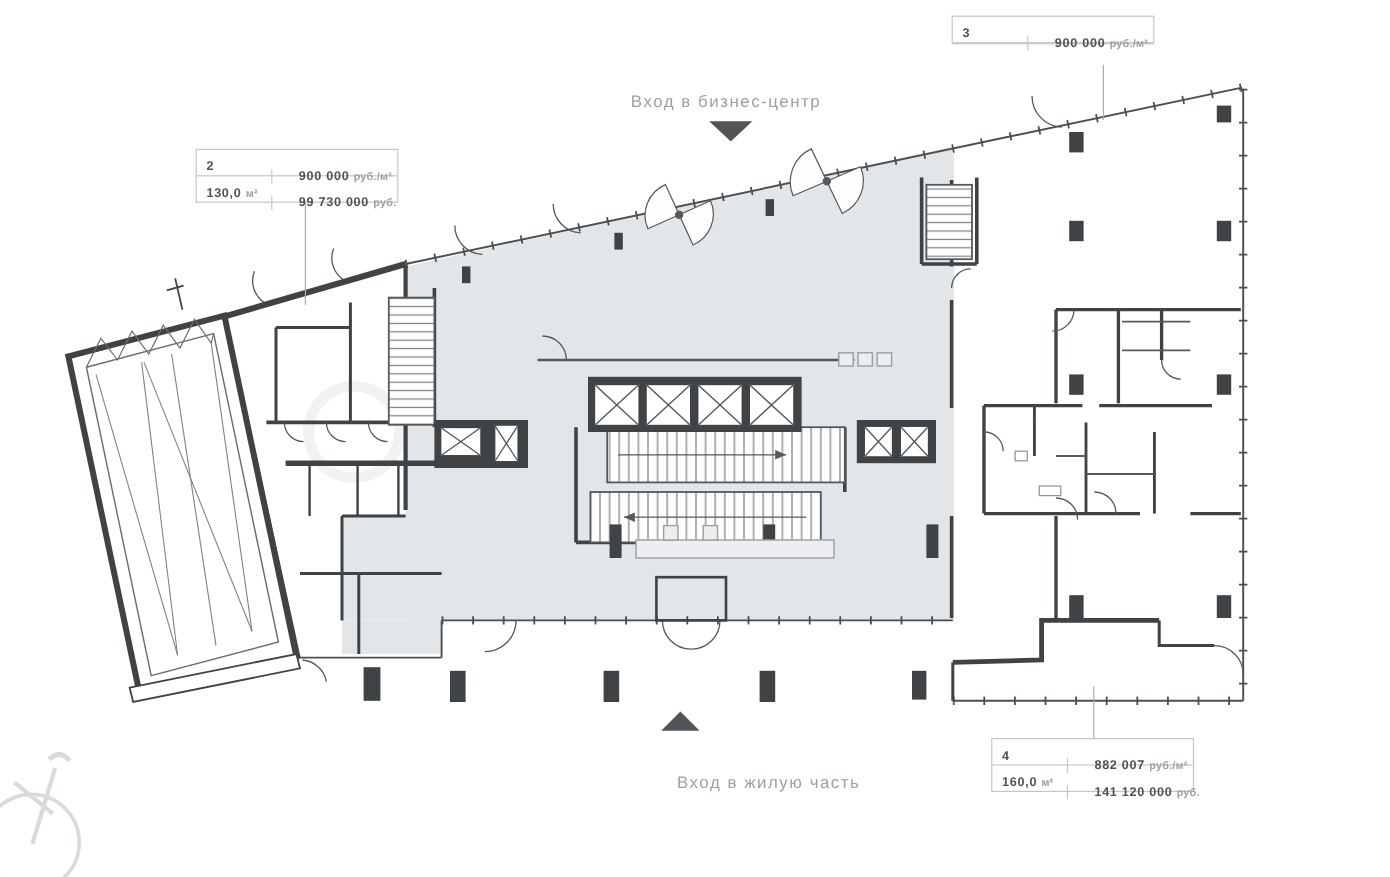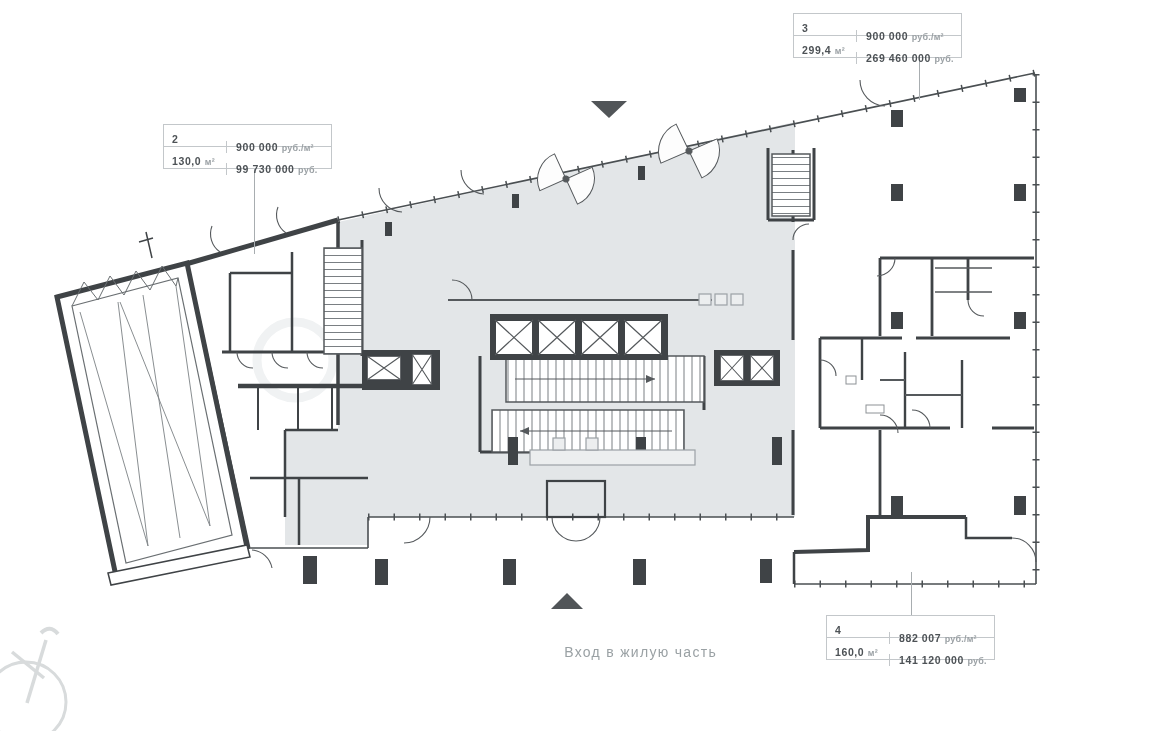--- a/index.html
+++ b/index.html
@@ -6,21 +6,21 @@
   #stage{position:relative;width:1158px;height:731px;background:#ffffff;overflow:hidden;
          font-family:"Liberation Sans",sans-serif;}
   svg{position:absolute;left:0;top:0;}
 
   
   .unit-box{position:absolute;width:167px;background:#fff;border:1px solid #c3c7ca;}
   .ub-row{display:grid;grid-template-columns:62px 1fr;height:21px;align-items:center;}
   .ub-row:first-child{border-bottom:1px solid #c3c7ca;}
   .ub-cell{padding-left:8px;font-size:10.5px;font-weight:bold;color:#4d5256;
            letter-spacing:.6px;white-space:nowrap;}
-  .ub-cell.right{border-left:1px solid #c3c7ca;padding-left:9px;margin-top:16px;}
+  .ub-cell.right{border-left:1px solid #c3c7ca;padding-left:22px;margin-top:16px;}
   .ub-unit{font-weight:bold;color:#9ba1a5;font-size:9px;letter-spacing:.2px;}
 
   .leader{position:absolute;width:1px;background:#a8adb0;}
 
   .entrance-label{position:absolute;width:280px;text-align:center;font-size:14px;
                   letter-spacing:1.3px;color:#9aa1a4;}
   .tri{position:absolute;width:0;height:0;}
   .tri-down{border-left:18px solid transparent;border-right:18px solid transparent;
             border-top:17px solid #515558;}
   .tri-up{border-left:16px solid transparent;border-right:16px solid transparent;
@@ -249,45 +249,38 @@
   </div>
 </div>
 
 <div class="unit-box" style="left:793px;top:13px;">
   <div class="ub-row">
     <div class="ub-cell">3</div>
     <div class="ub-cell right">
       <span>900 000</span> <span class="ub-unit">руб./м²</span>
     </div>
   </div>
-  <div class="ub-row">
-    <div class="ub-cell">
-      <span>299,4</span> <span class="ub-unit">м²</span>
-    </div>
-    <div class="ub-cell right">
-      <span>269 460 000</span> <span class="ub-unit">руб.</span>
-    </div>
-  </div>
 </div>
 
 <div class="unit-box" style="left:826px;top:615px;">
   <div class="ub-row">
     <div class="ub-cell">4</div>
     <div class="ub-cell right">
       <span>882 007</span> <span class="ub-unit">руб./м²</span>
     </div>
   </div>
   <div class="ub-row">
     <div class="ub-cell">
       <span>160,0</span> <span class="ub-unit">м²</span>
     </div>
     <div class="ub-cell right">
       <span>141 120 000</span> <span class="ub-unit">руб.</span>
     </div>
   </div>
 </div>
 
+<div class="entrance-label" style="left:465px;top:76px;">Вход в бизнес-центр</div>
 <div class="tri tri-down" style="left:591px;top:101px;"></div>
 
 <div class="tri tri-up" style="left:551px;top:593px;"></div>
 <div class="entrance-label" style="left:437px;top:644px;text-align:right;">Вход в жилую часть</div>
 
 </div>
 
 </body></html>

